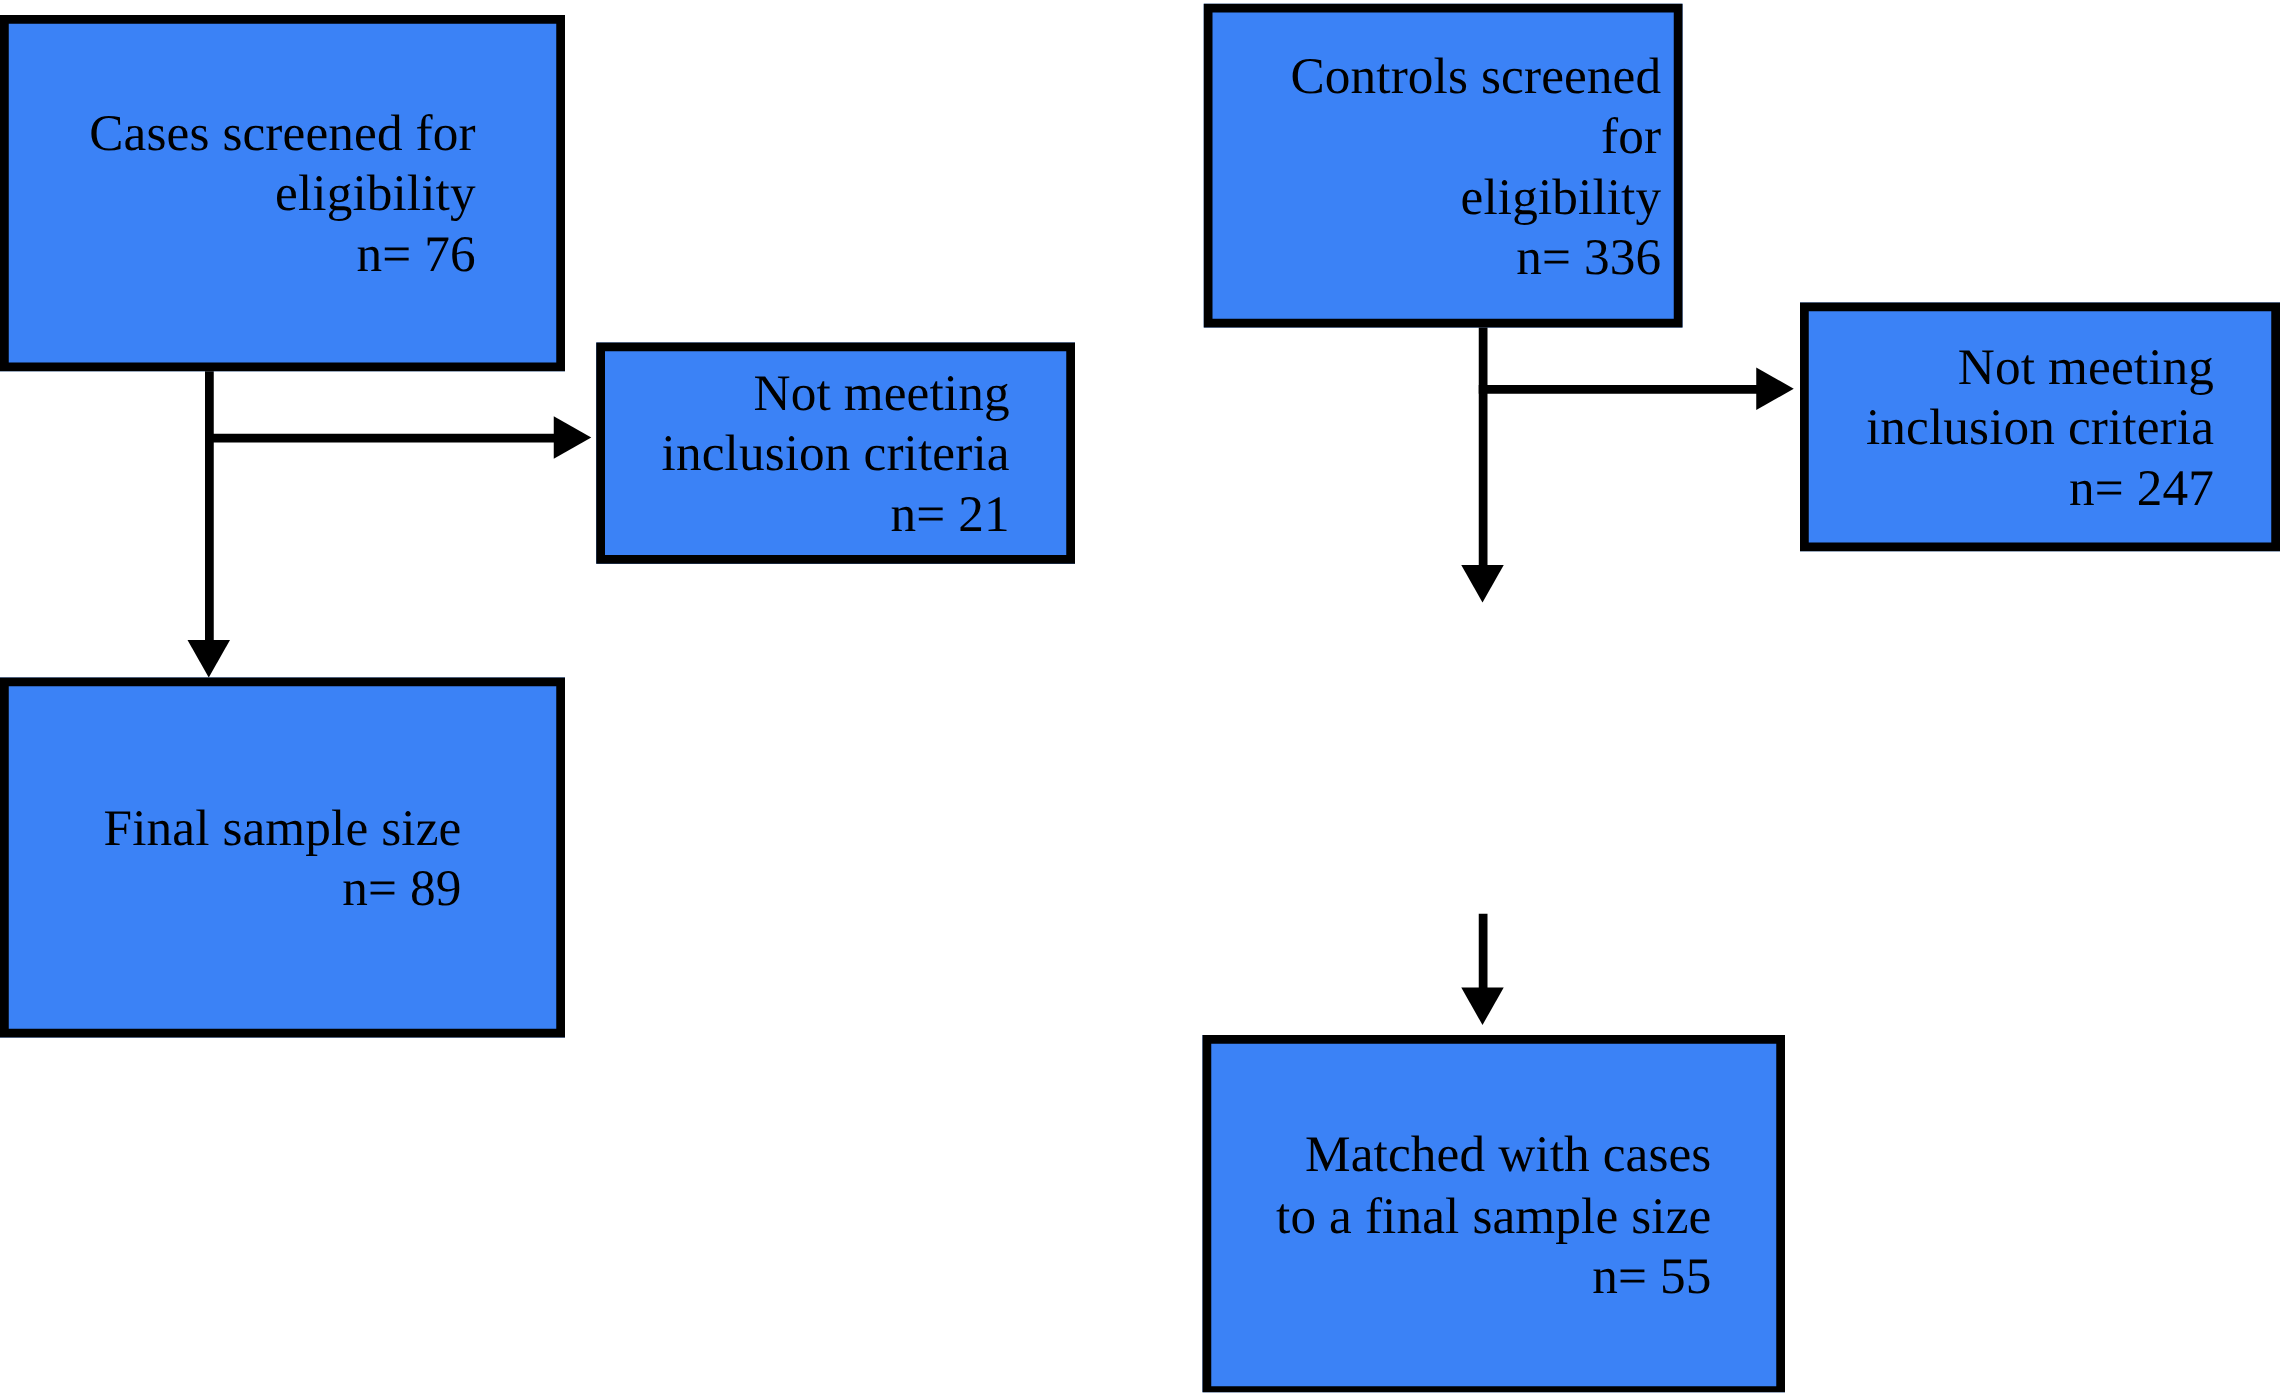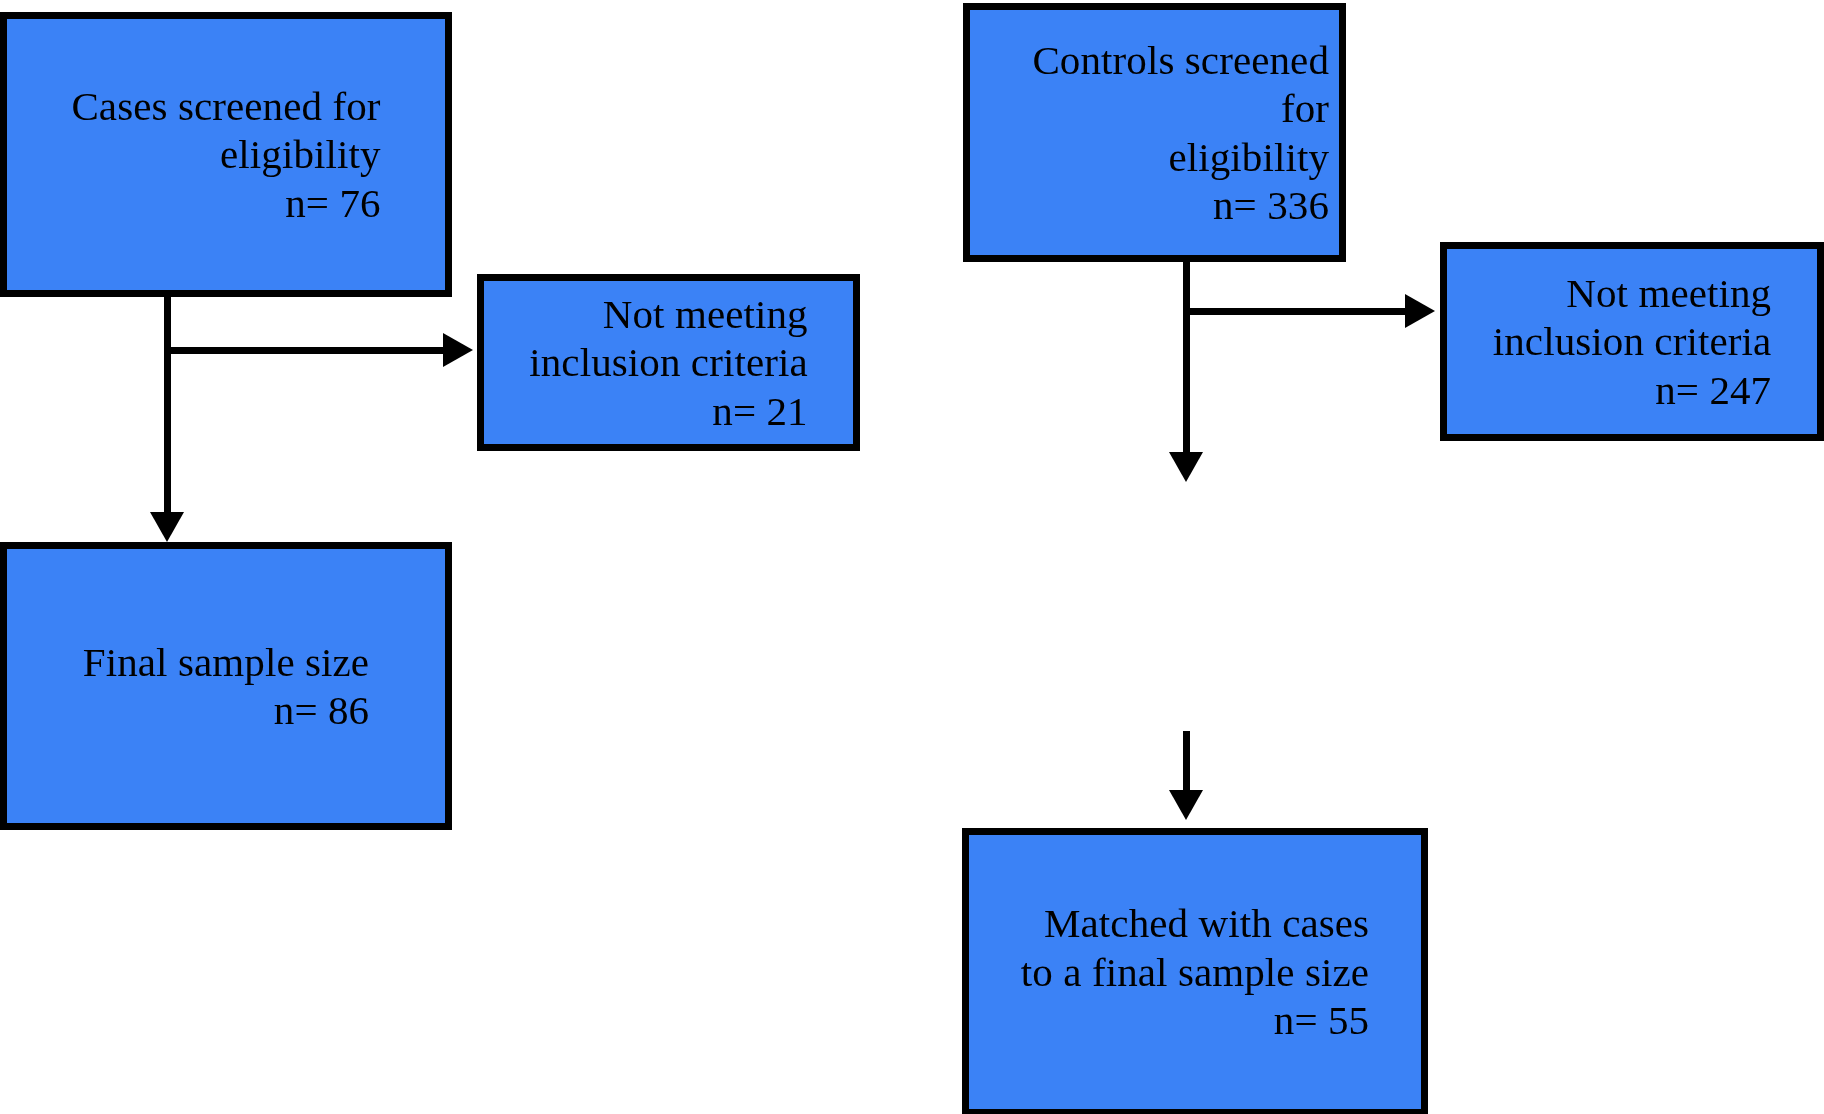--- a/index.html
+++ b/index.html
@@ -79,21 +79,21 @@
   <div class="arrow-right" style="left:443px; top:333px;"></div>
 
   <div class="node" style="left:477px; top:274px; width:383px; height:177px;">
     <div class="node-text">Not meeting
 inclusion criteria
 n= 21</div>
   </div>
 
   <div class="node" style="left:0px; top:542px; width:452px; height:288px;">
     <div class="node-text">Final sample size
-n= 86</div>
+n= 89</div>
   </div>
 
   <div class="node" style="left:963px; top:3px; width:383px; height:259px;">
     <div class="node-text">Controls screened for
 eligibility
 n= 336</div>
   </div>
 
   <div class="vline" style="left:1183px; top:262px; height:193px;"></div>
   <div class="arrow-down" style="left:1169px; top:452px;"></div>

